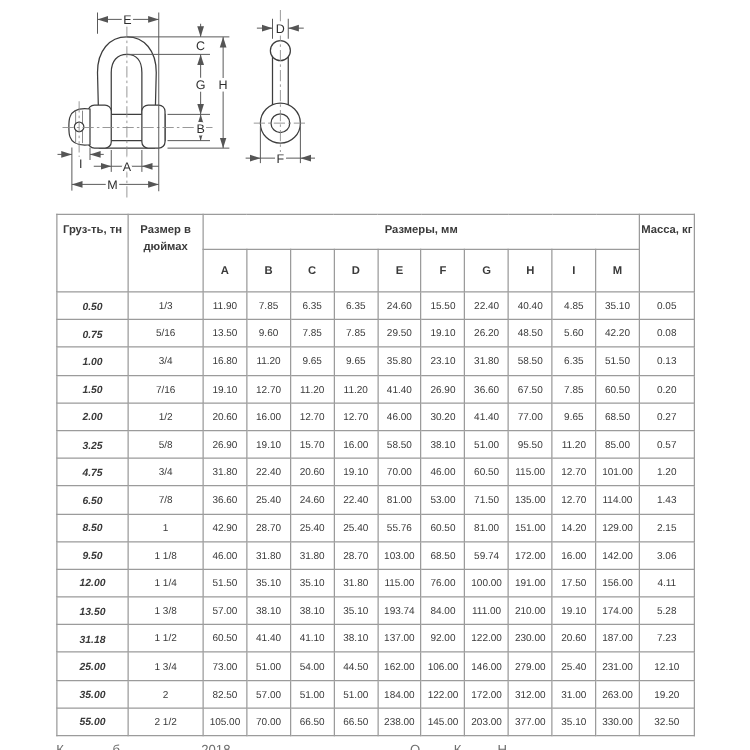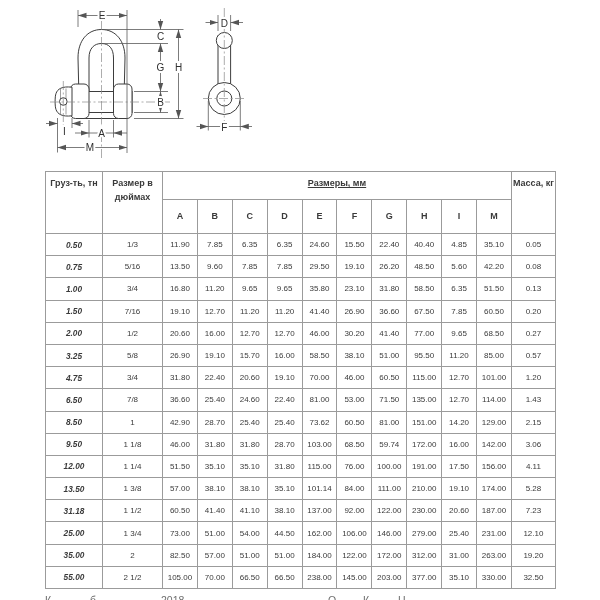--- a/index.html
+++ b/index.html
@@ -12,21 +12,21 @@
   
   table.spec{position:absolute;left:45px;top:171px;width:510px;border-collapse:collapse;
              table-layout:fixed;border-radius:12px;}
   table.spec th, table.spec td{border:1px solid #9b9b9b;text-align:center;
              color:#3a3a3a;overflow:hidden;white-space:nowrap;}
   table.spec th{font-size:9px;font-weight:bold;white-space:normal;line-height:1.55;}
   thead tr.h1{height:28px;}
   thead tr.h2{height:34px;}
   thead th.merged{vertical-align:top;padding-top:5px;}
   thead th.nowrap{white-space:nowrap;}
-  thead tr.h1 th.span-dims{vertical-align:top;padding-top:5px;text-decoration:underline;}
+  thead tr.h1 th.span-dims{vertical-align:top;padding-top:5px;}
   tbody tr{height:22.2px;}
   tbody td{font-size:8px;vertical-align:middle;}
   tbody td.bold{font-weight:bold;font-size:8.3px;font-style:italic;}
   
   .caption-clip{position:absolute;left:0;top:592.5px;width:600px;height:7.5px;overflow:hidden;}
   .caption-clip span{position:absolute;top:1px;font-size:10.5px;color:#6e6e6e;
                      font-family:"Liberation Sans", sans-serif;}
 </style>
 </head>
 <body>
@@ -288,21 +288,21 @@
           <td>114.00</td>
           <td>1.43</td>
         </tr>
         <tr>
           <td class="bold">8.50</td>
           <td>1</td>
           <td>42.90</td>
           <td>28.70</td>
           <td>25.40</td>
           <td>25.40</td>
-          <td>73.62</td>
+          <td>55.76</td>
           <td>60.50</td>
           <td>81.00</td>
           <td>151.00</td>
           <td>14.20</td>
           <td>129.00</td>
           <td>2.15</td>
         </tr>
         <tr>
           <td class="bold">9.50</td>
           <td>1 1/8</td>
@@ -333,21 +333,21 @@
           <td>156.00</td>
           <td>4.11</td>
         </tr>
         <tr>
           <td class="bold">13.50</td>
           <td>1 3/8</td>
           <td>57.00</td>
           <td>38.10</td>
           <td>38.10</td>
           <td>35.10</td>
-          <td>101.14</td>
+          <td>193.74</td>
           <td>84.00</td>
           <td>111.00</td>
           <td>210.00</td>
           <td>19.10</td>
           <td>174.00</td>
           <td>5.28</td>
         </tr>
         <tr>
           <td class="bold">31.18</td>
           <td>1 1/2</td>

